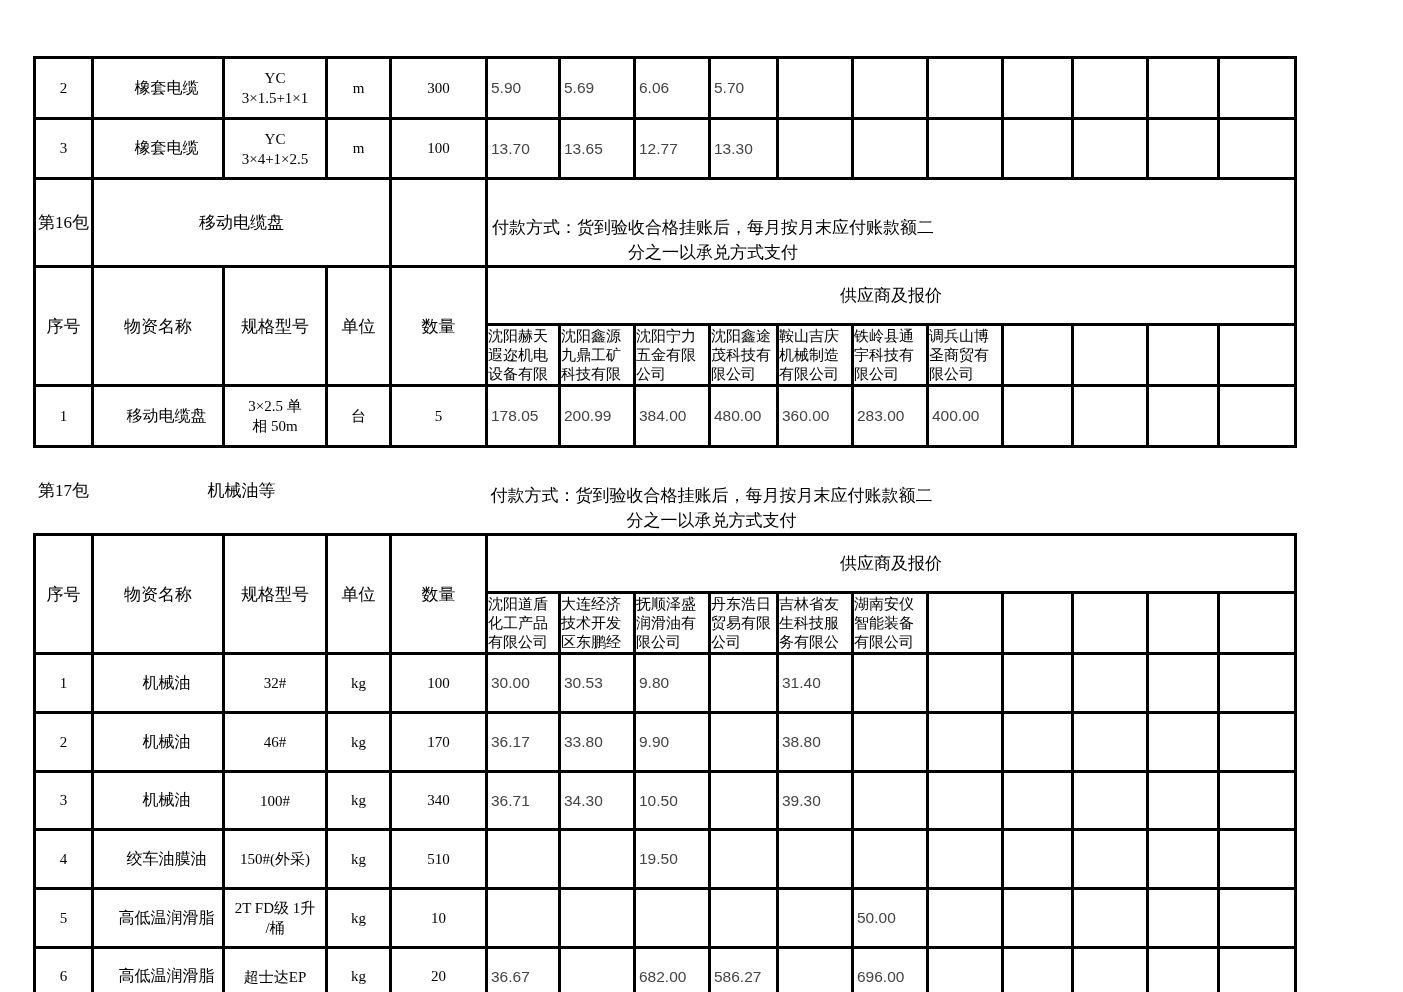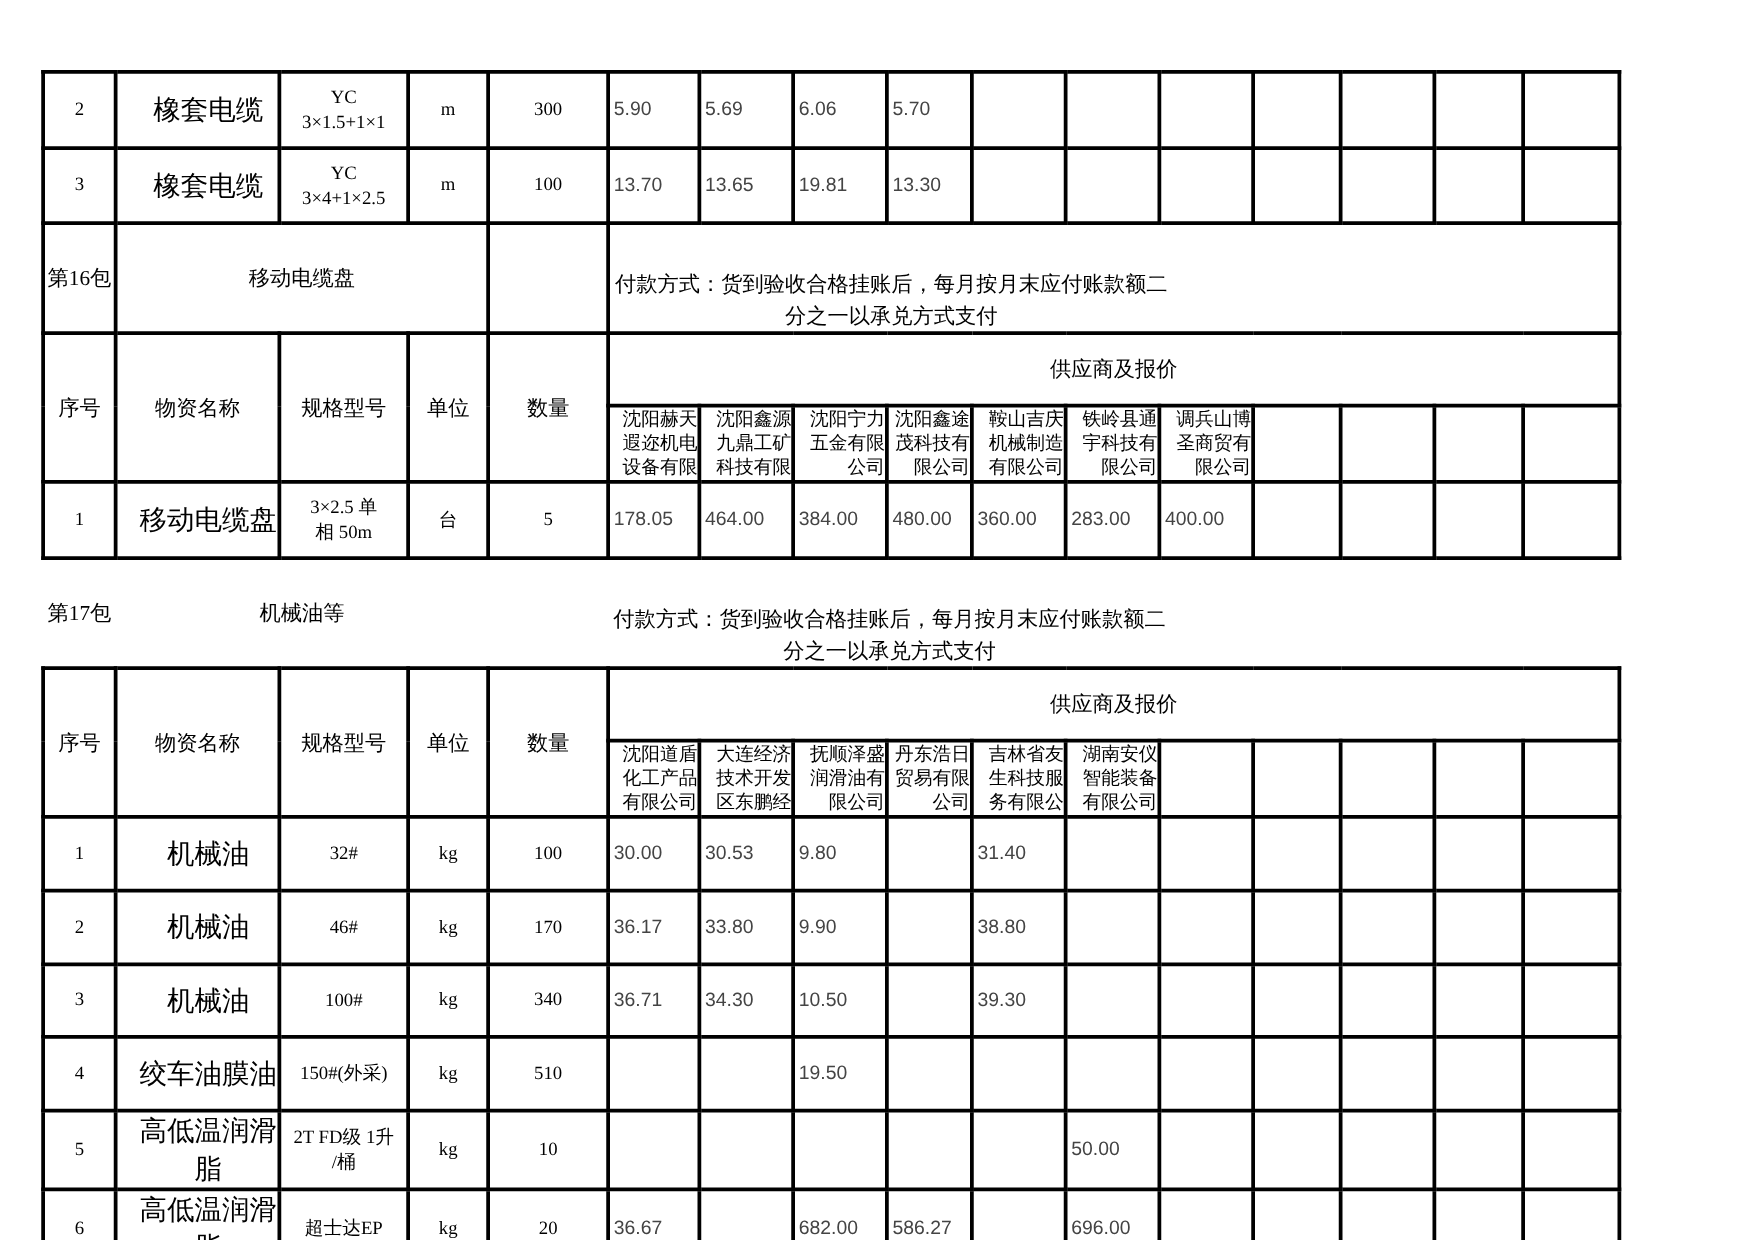--- a/index.html
+++ b/index.html
@@ -3,26 +3,26 @@
 <meta charset="utf-8">
 <style>
   html,body{margin:0;padding:0;background:#ffffff;}
   .page{position:relative;width:1403px;height:992px;background:#ffffff;overflow:hidden;
         font-family:"Liberation Serif",serif;color:#000;}
   table.grid{position:absolute;left:33px;top:56px;border-collapse:collapse;table-layout:fixed;width:1261px;}
   td{padding:0;vertical-align:middle;overflow:hidden;}
   td.b{border:3px solid #000;}
   .c{text-align:center;}
   .f17{font-size:17px;}
-  .f16{font-size:22px;padding-left:17px;}
+  .f16{font-size:16px;padding-left:17px;}
   .f15{font-size:15px;}
   .pre{white-space:pre-line;line-height:20px;}
   .price{font-family:"Liberation Sans",sans-serif;font-size:15.5px;color:#444;
          text-align:left;padding-left:3px;vertical-align:middle;}
-  .sup{font-size:15px;line-height:19px;text-align:right;vertical-align:top;
+  .sup{font-size:15px;line-height:19px;text-align:left;vertical-align:top;
        padding-top:1px;white-space:pre-line;}
   .payment{vertical-align:middle;text-align:left;}
   .pay{display:inline-block;margin-left:4px;text-align:center;white-space:pre-line;
        font-size:17px;line-height:25px;margin-top:35px;}
   .pkglabel{font-size:17px;text-align:center;}
 </style>
 </head>
 <body>
 
 <div class="page">
@@ -69,21 +69,21 @@
 
 <tr style="height:60px">
   <td class="b c f15">3</td>
   <td class="b c f16">橡套电缆</td>
   <td class="b c f15 pre">YC
 3×4+1×2.5</td>
   <td class="b c f15">m</td>
   <td class="b c f15">100</td>
   <td class="b price">13.70</td>
   <td class="b price">13.65</td>
-  <td class="b price">19.81</td>
+  <td class="b price">12.77</td>
   <td class="b price">13.30</td>
   <td class="b price"></td>
   <td class="b price"></td>
   <td class="b price"></td>
   <td class="b price"></td>
   <td class="b price"></td>
   <td class="b price"></td>
   <td class="b price"></td>
 </tr>
 
@@ -132,21 +132,21 @@
 </tr>
 
 <tr style="height:61px">
   <td class="b c f15">1</td>
   <td class="b c f16">移动电缆盘</td>
   <td class="b c f15 pre">3×2.5  单
 相  50m</td>
   <td class="b c f15">台</td>
   <td class="b c f15">5</td>
   <td class="b price">178.05</td>
-  <td class="b price">464.00</td>
+  <td class="b price">200.99</td>
   <td class="b price">384.00</td>
   <td class="b price">480.00</td>
   <td class="b price">360.00</td>
   <td class="b price">283.00</td>
   <td class="b price">400.00</td>
   <td class="b price"></td>
   <td class="b price"></td>
   <td class="b price"></td>
   <td class="b price"></td>
 </tr>

